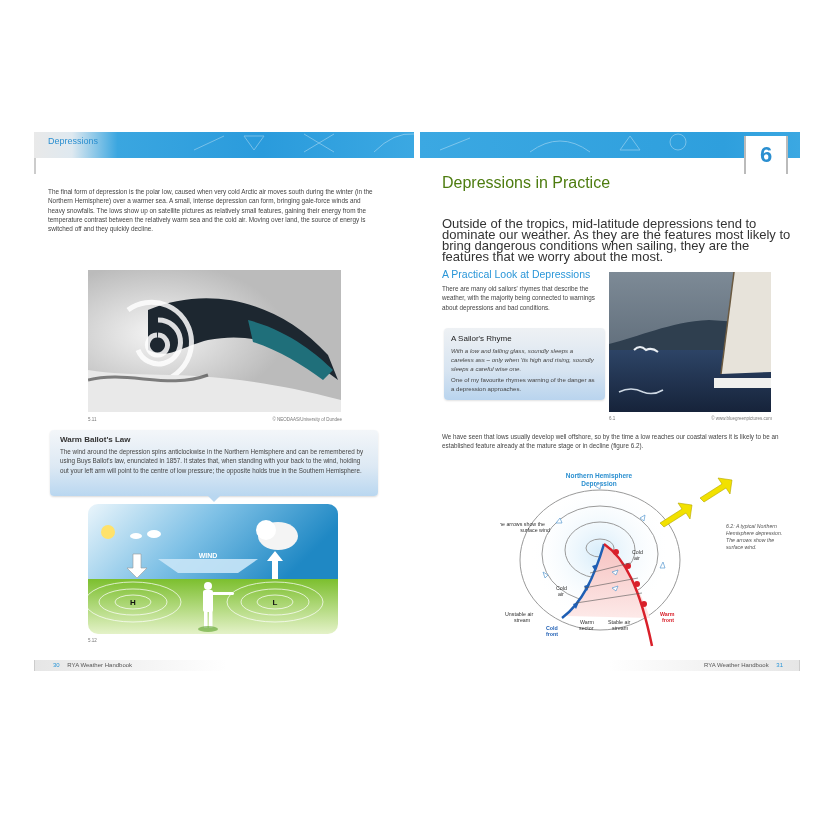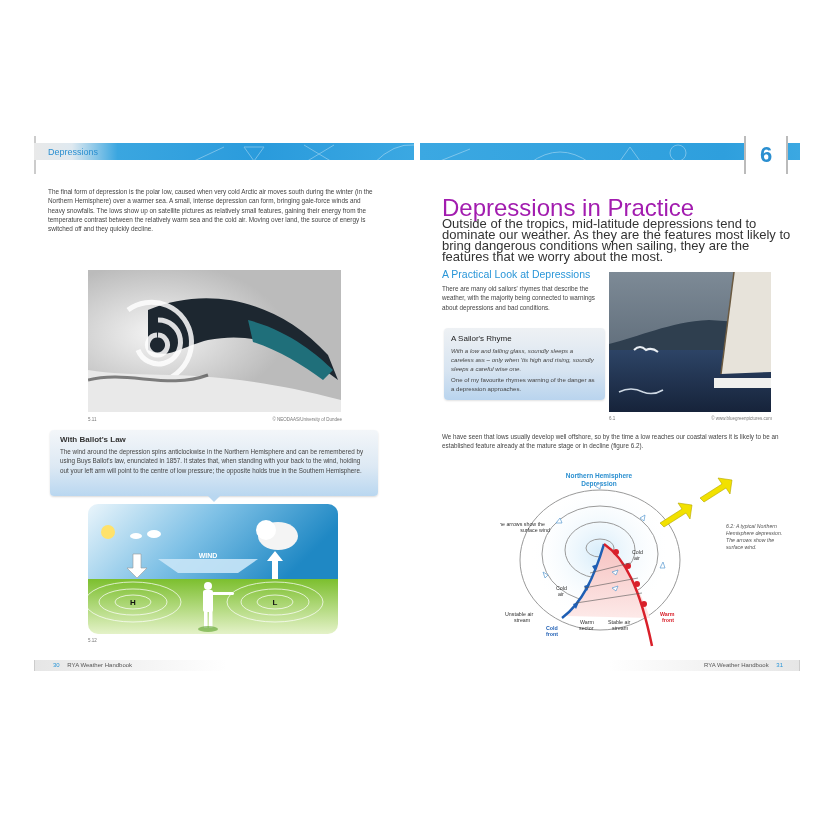--- a/index.html
+++ b/index.html
@@ -1,39 +1,39 @@
 <!DOCTYPE html>
 <html><head>
 <meta charset="utf-8">
 <style>
   html,body{margin:0;padding:0;background:#fff;}
   body{width:814px;height:814px;position:relative;overflow:hidden;font-family:"Liberation Sans",sans-serif;color:#333;}
   .spread{position:absolute;left:34px;top:132px;width:766px;height:545px;}
-  .band{position:absolute;top:11px;height:17px;background:linear-gradient(90deg,#e9e9e9 0%,#dfe9f0 10%,#3aa6e0 22%,#2a9bdc 60%,#3ba8e2 100%);}
+  .band{position:absolute;top:0;height:26px;background:linear-gradient(90deg,#e9e9e9 0%,#dfe9f0 10%,#3aa6e0 22%,#2a9bdc 60%,#3ba8e2 100%);}
   .band.left{left:0;width:380px;}
   .band.right{left:386px;width:380px;background:linear-gradient(90deg,#3ba8e2 0%,#2e9fdd 80%,#3ba8e2 100%);}
   .band-label{position:absolute;left:14px;top:4px;font-size:9px;color:#2b8fd0;}
   .band-deco{position:absolute;top:0;height:21px;opacity:.35;}
   .chapter-badge{position:absolute;left:710px;top:4px;width:40px;height:38px;background:#fff;border-left:2px solid #bbb;border-right:2px solid #bbb;text-align:center;font-size:22px;font-weight:bold;color:#2a8fd0;line-height:38px;}
   .left-rule{position:absolute;left:0;top:4px;width:2px;height:38px;background:#ccc;}
   .h2{font-size:12.5px;color:#2a96d8;}
   .body-s{font-size:6.4px;line-height:9.3px;color:#444;}
   .p-left{position:absolute;left:14px;top:52px;width:330px;}
   .img-sat{position:absolute;left:54px;top:138px;width:253px;height:142px;overflow:hidden;background:#dcdcdc;}
   .cap{position:absolute;font-size:4.5px;color:#777;}
   .callout{position:absolute;left:16px;top:298px;width:328px;height:66px;border-radius:4px;background:linear-gradient(180deg,#f3f6f9 0%,#dde9f4 55%,#b9d7f0 100%);box-shadow:0 1px 2px rgba(0,0,0,.15);}
   .callout:after{content:"";position:absolute;left:158px;bottom:-6px;border-left:6px solid transparent;border-right:6px solid transparent;border-top:6px solid #b9d7f0;}
   .callout-title{position:absolute;left:10px;top:5px;font-size:8px;font-weight:bold;color:#333;}
   .callout-text{position:absolute;left:10px;top:17px;width:310px;font-size:6.3px;line-height:9.3px;color:#444;}
   .img-diagram{position:absolute;left:54px;top:372px;width:250px;height:130px;border-radius:10px;overflow:hidden;}
   .footer{position:absolute;top:528px;height:11px;font-size:6px;line-height:11px;color:#555;}
   .footer.left{left:0;width:180px;background:linear-gradient(90deg,#e6e6e6,#fff);padding-left:12px;border-left:1px solid #ccc;}
   .footer.right{right:0;width:180px;text-align:right;padding-right:10px;background:linear-gradient(270deg,#e6e6e6,#fff);border-right:1px solid #ccc;}
   .pg{color:#2a96d8;margin:0 6px;}
-  .h1{position:absolute;left:408px;top:62px;font-size:24px;color:#a21caf;}
+  .h1{position:absolute;left:408px;top:42px;font-size:16px;color:#4d7c0f;}
   .intro{position:absolute;left:408px;top:86px;width:350px;font-size:13px;line-height:11px;color:#333;}
   .h3{position:absolute;left:408px;top:136px;font-size:10.5px;color:#2a96d8;text-align:center;}
   .p-rhyme-intro{position:absolute;left:408px;top:152px;width:165px;font-size:6.3px;line-height:9.3px;color:#444;}
   .rhyme-box{position:absolute;left:410px;top:196px;width:161px;height:72px;border-radius:4px;background:linear-gradient(180deg,#eef1f4 0%,#d7e4f1 60%,#b9d4ee 100%);box-shadow:0 1px 2px rgba(0,0,0,.12);}
   .rhyme-title{position:absolute;left:7px;top:6px;font-size:8px;color:#222;}
   .rhyme-verse{position:absolute;left:7px;top:18px;width:145px;font-size:6.1px;line-height:9px;font-style:italic;color:#444;}
   .rhyme-note{position:absolute;left:7px;top:47px;width:145px;font-size:6.1px;line-height:9px;color:#444;}
   .img-boat{position:absolute;left:575px;top:140px;width:162px;height:140px;overflow:hidden;}
   .p-lows{position:absolute;left:408px;top:300px;width:350px;font-size:6.3px;line-height:9.3px;color:#444;}
   .fig-title{position:absolute;left:520px;top:340px;width:90px;text-align:center;font-size:6.5px;font-weight:bold;color:#2a8fd0;line-height:8px;}
@@ -82,21 +82,21 @@
         <path d="M40 40 a40 40 0 1 1 10 70"></path>
       </g>
       <path d="M0 100 C60 110 120 95 253 130 L253 142 L0 142Z" fill="#e9e9e9"></path>
       <path d="M0 110 C40 100 80 120 120 105" stroke="#333" stroke-width="3" fill="none" opacity=".6"></path>
     </svg>
   </div>
   <div class="cap" style="left:54px;top:285px">5.11</div>
   <div class="cap" style="left:200px;top:285px;width:108px;text-align:right">© NEODAAS/University of Dundee</div>
 
   <div class="callout">
-    <div class="callout-title">With Ballot's Law</div>
+    <div class="callout-title">Warm Ballot's Law</div>
     <div class="callout-text">The wind around the depression spins anticlockwise in the Northern Hemisphere and can be remembered by using Buys Ballot's law, enunciated in 1857. It states that, when standing with your back to the wind, holding out your left arm will point to the centre of low pressure; the opposite holds true in the Southern Hemisphere.</div>
   </div>
 
   <div class="img-diagram">
     <svg width="250" height="130" viewBox="0 0 250 130">
       <defs>
         <linearGradient id="sky" x1="0" y1="0" x2="1" y2="0.3">
             <stop offset="0" stop-color="#eaf5fb"></stop>
             <stop offset="0.5" stop-color="#7fc1e6"></stop>
             <stop offset="1" stop-color="#1f88c4"></stop>

